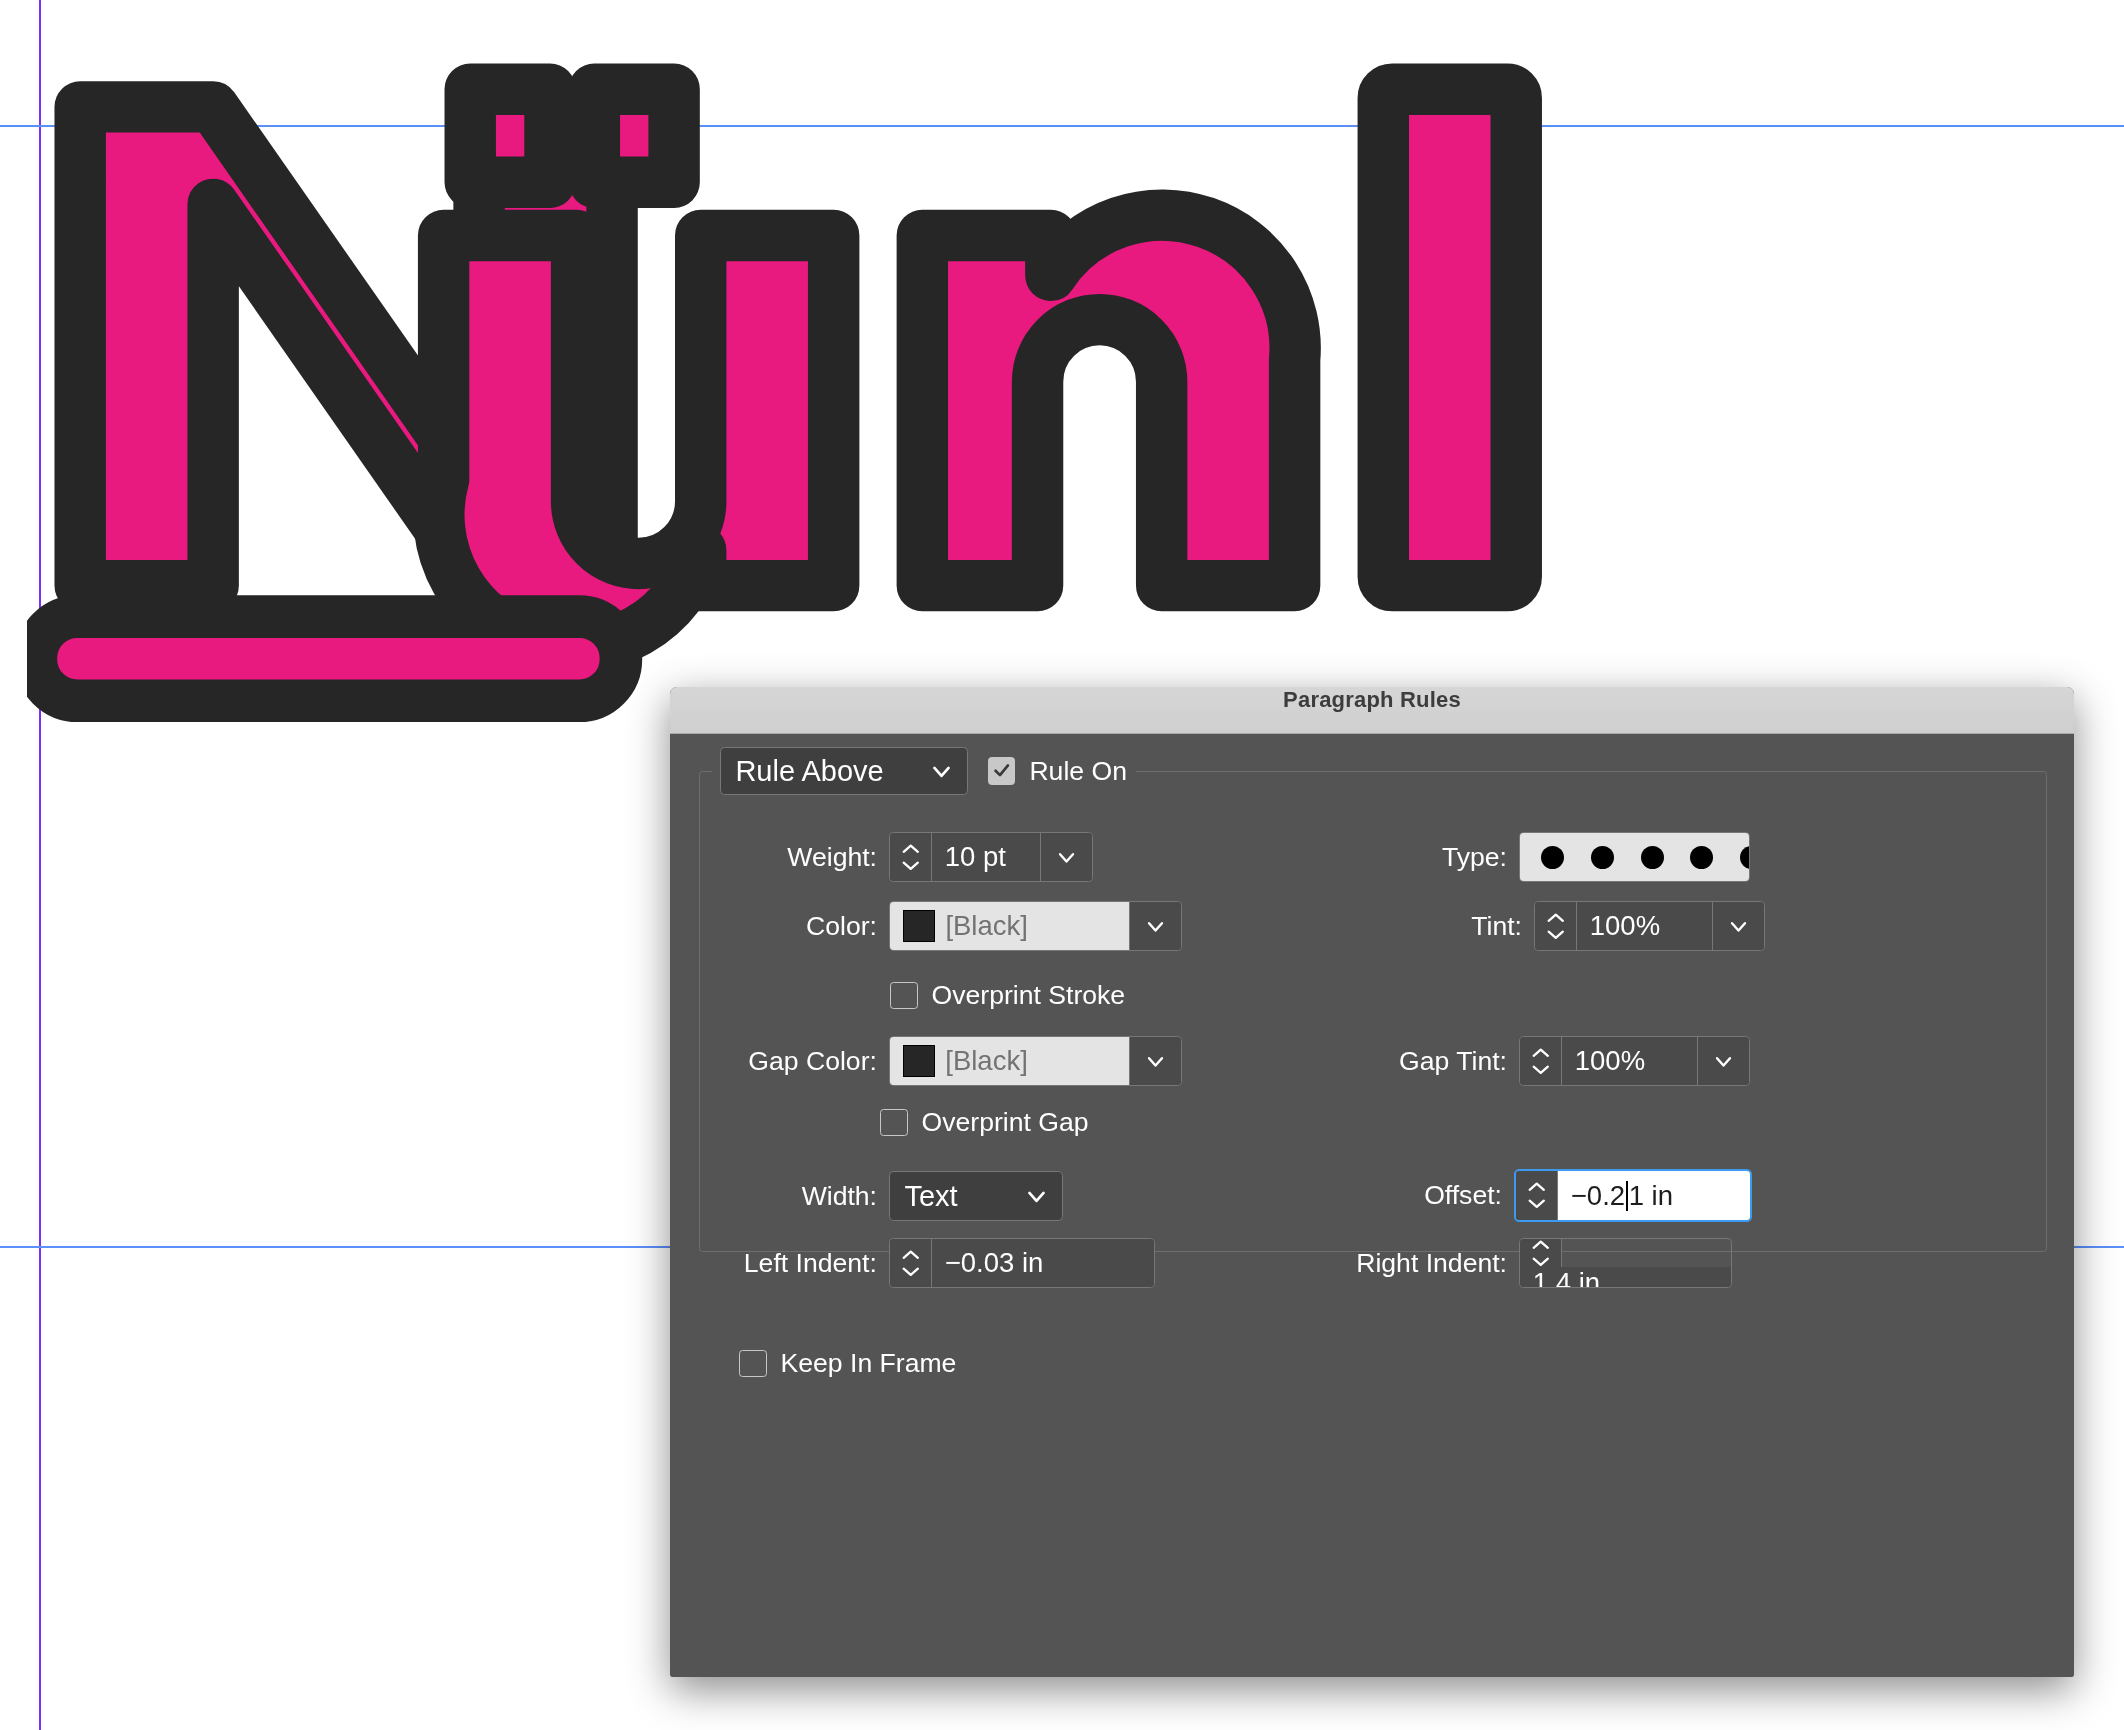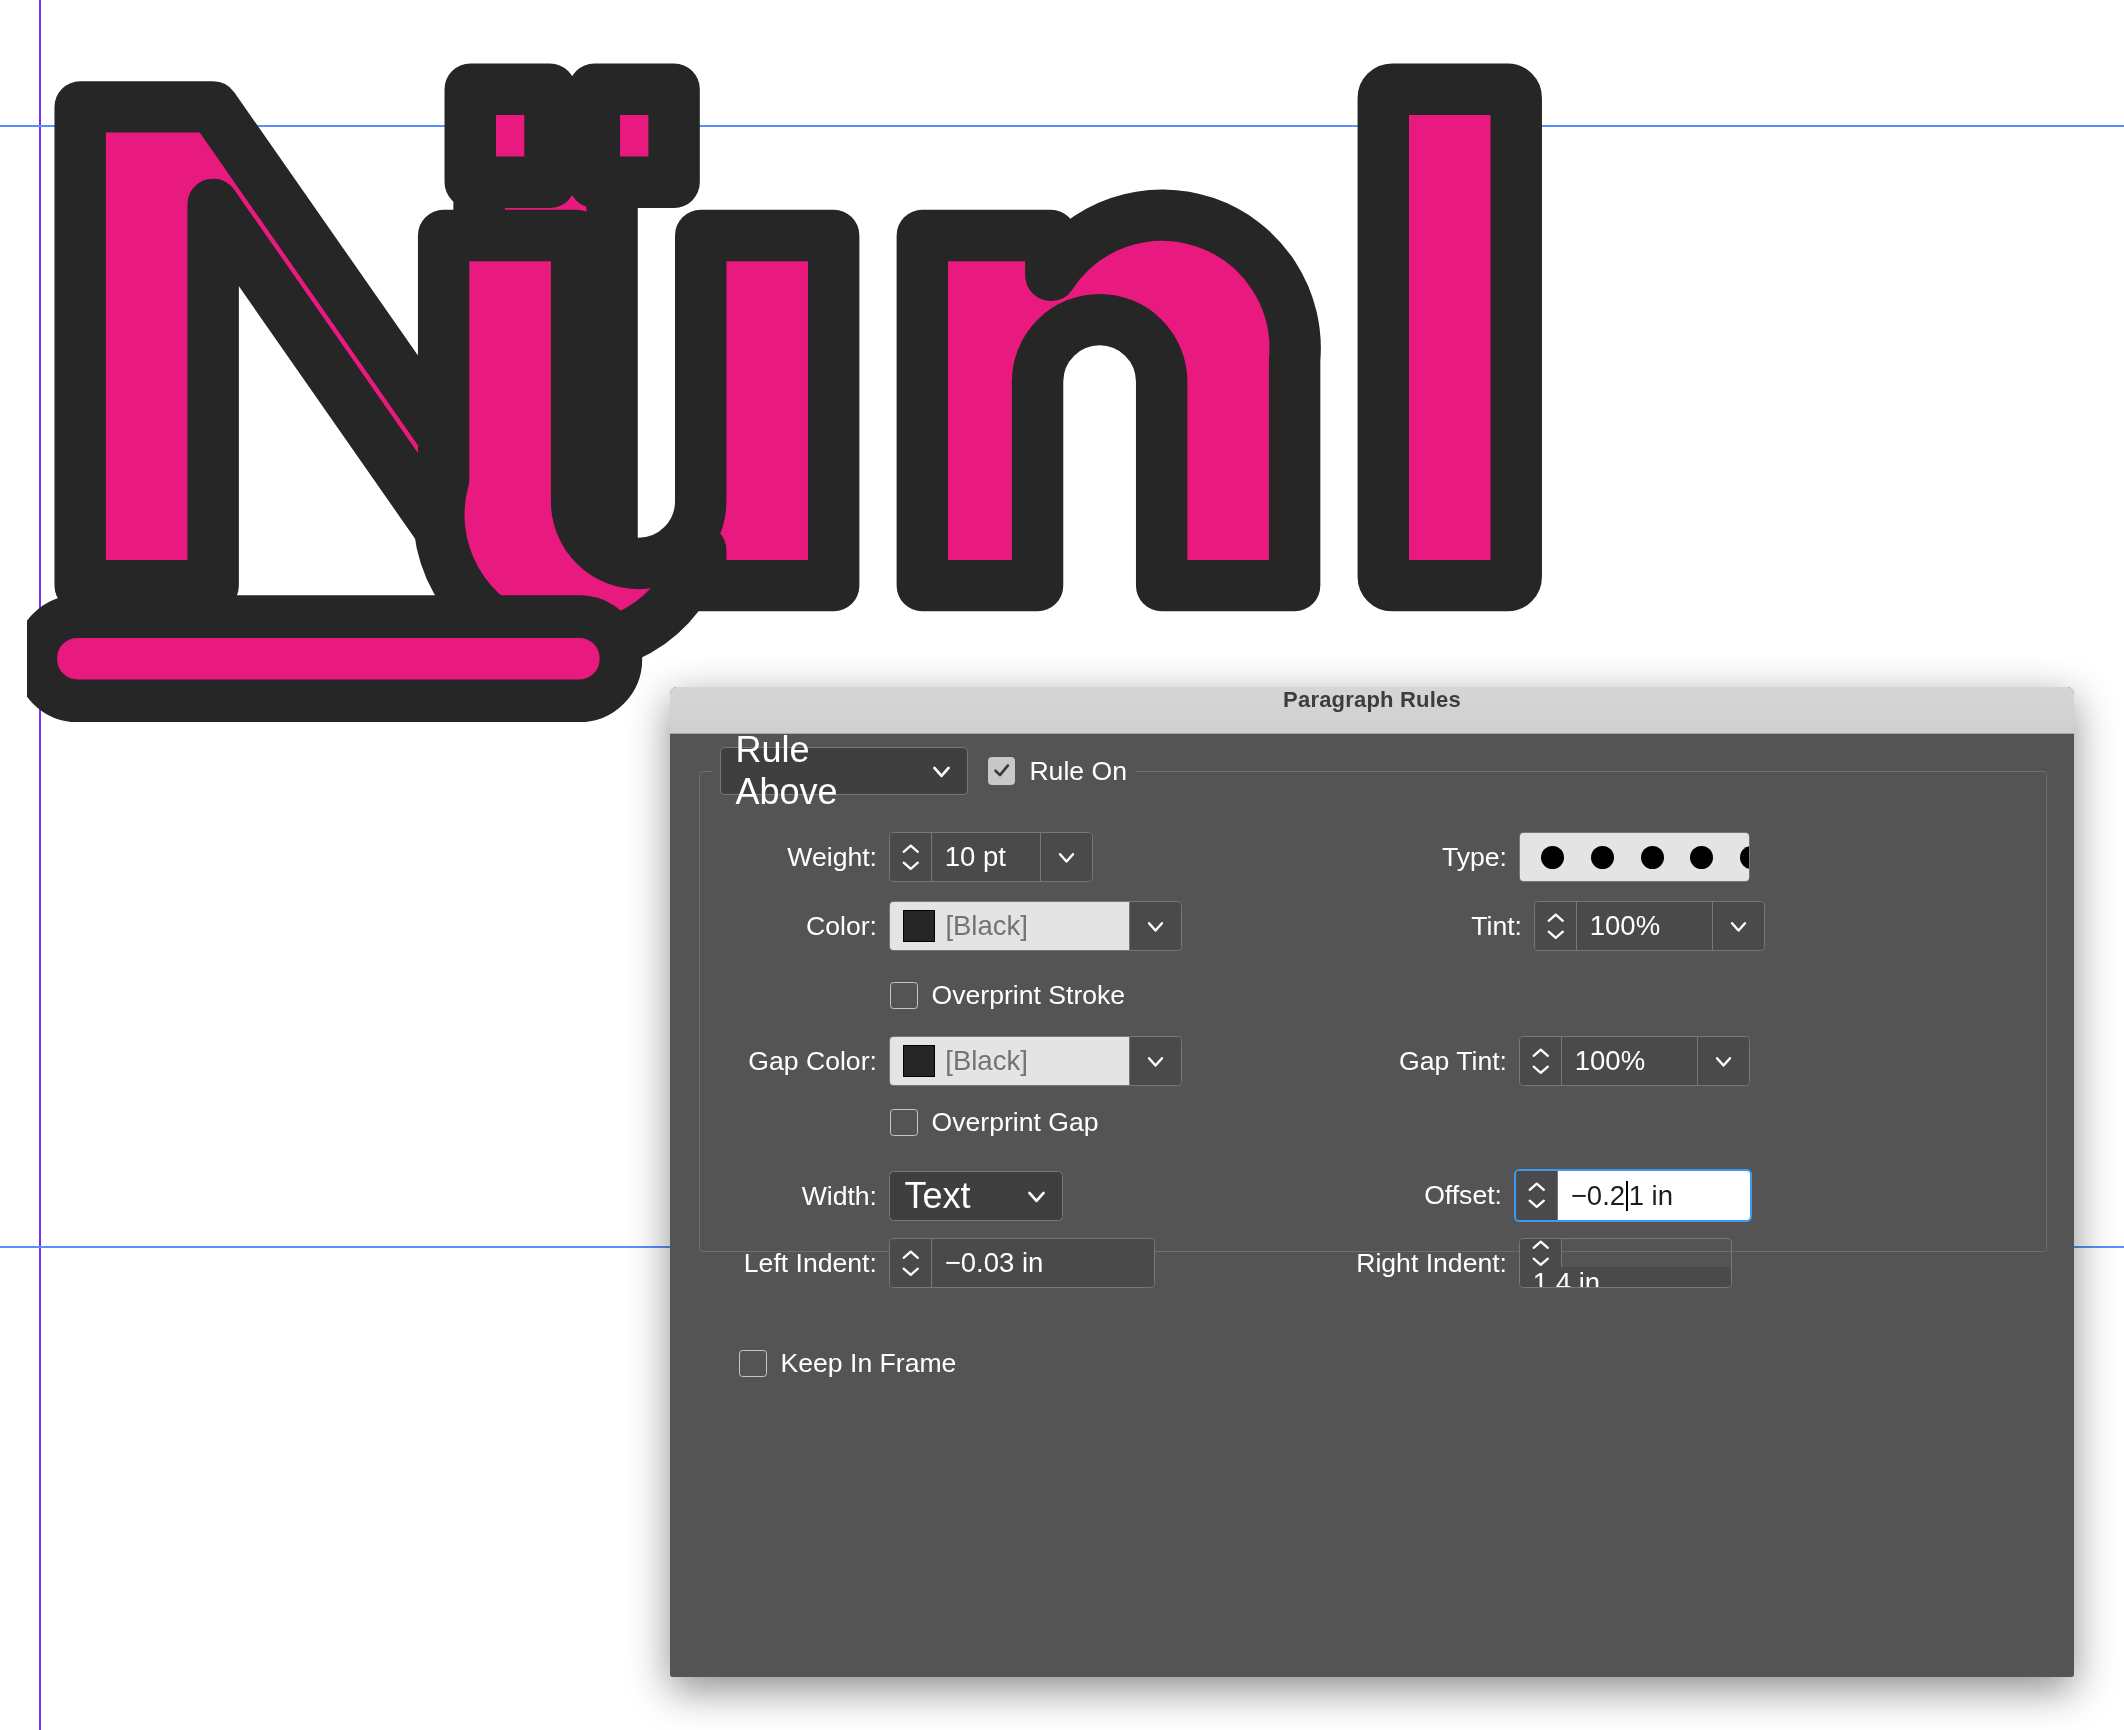--- a/index.html
+++ b/index.html
@@ -109,21 +109,21 @@
     position: relative;
     background: #3f3f3f;
     border: 0.9px solid #777;
     border-radius: 4.4px;
     height: 48px;
     display: flex;
     align-items: center;
     padding: 16px 14px;
     min-width: 106px;
     color: #fff;
-    font-size: 36px;
+    font-size: 29px;
     box-sizing: border-box;
   }
   .select .sel-text { flex: 1; }
   .chev {
     width: 23px; height: 23px;
     flex: none;
     margin-left: 14px;
   }
   .chev svg { display:block; }
 
@@ -438,21 +438,21 @@
           </span>
           <span class="field">100%</span>
           <span class="dropbtn">
             <svg width="21" height="21" viewBox="0 0 26 26">
                 <path d="M5 9 L13 18 L21 9" fill="none" stroke="#ffffff" stroke-width="3" stroke-linecap="round" stroke-linejoin="round"></path>
               </svg>
           </span>
         </div>
       </div>
 
-      <div class="row check-row" style="left:190px; top:335px;align-items:center;">
+      <div class="row check-row" style="left:180px; top:335px;align-items:center;">
         <span class="cbox off"></span>
         <span class="lbl">Overprint Gap</span>
       </div>
 
       <div class="row" style="left:35px; top:399px;">
         <span class="row-label" style="width:142px;">Width:</span>
         <div class="select" style="width:174px; height:50px; margin-left:12.4px;">
           <span class="sel-text">Text</span>
           <span class="chev">
             <svg width="23" height="23" viewBox="0 0 26 26">

